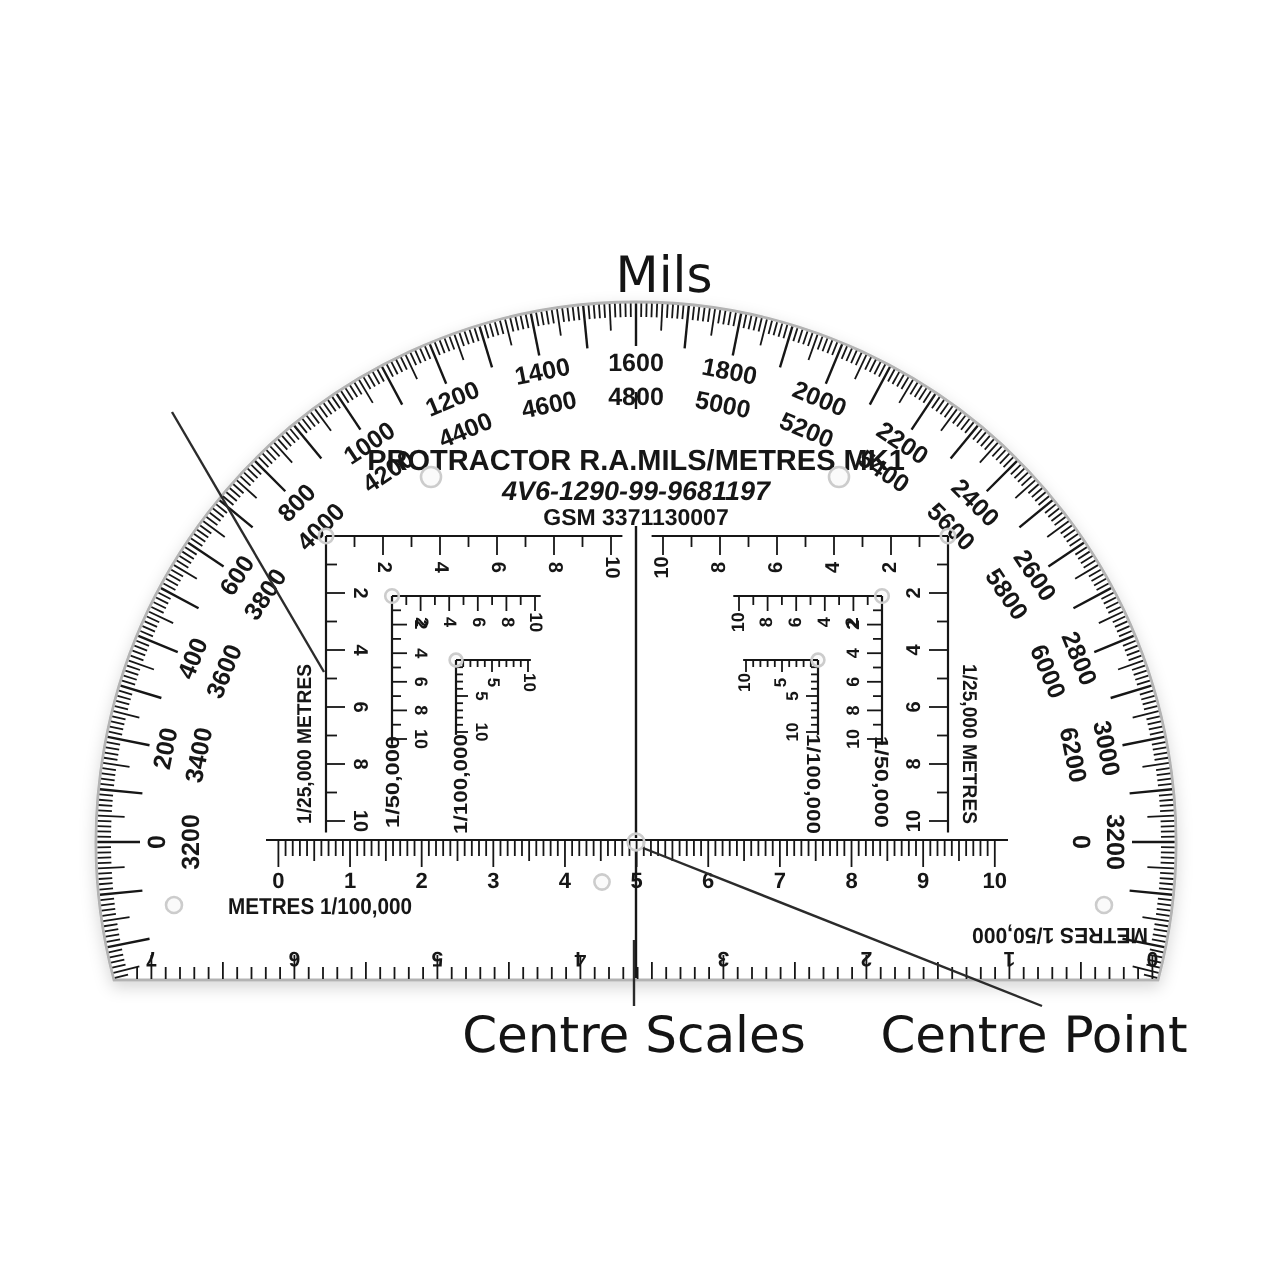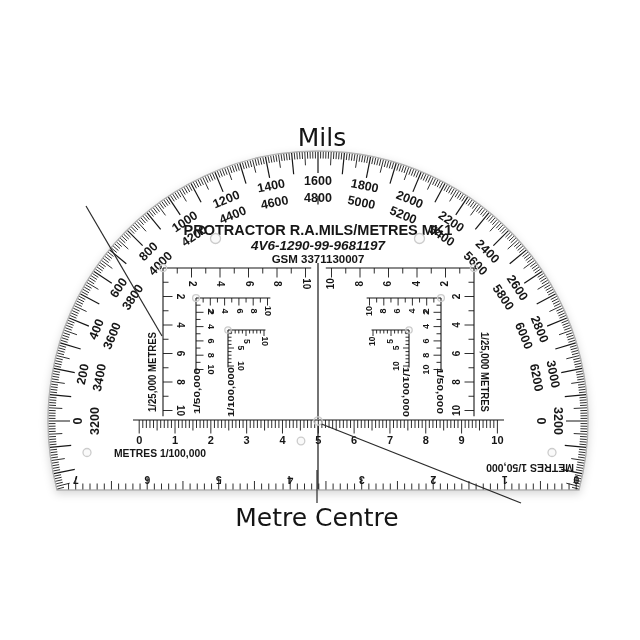--- a/index.html
+++ b/index.html
@@ -849,15 +849,16 @@
         </g>
     </g>
 
     <g id="gPointers">
         <line x1="86" y1="206" x2="162" y2="336" stroke="#2b2b2b" stroke-width="1.2"></line>
         <line x1="317" y1="470" x2="317" y2="503" stroke="#2b2b2b" stroke-width="1.2"></line>
         <line x1="321.5" y1="424" x2="521" y2="503" stroke="#2b2b2b" stroke-width="1.2"></line>
       </g>
   </svg>
 
-  <div class="caption center" style="left:322px;top:123px;">Mils</div>
-  <div class="caption center" style="left:317px;top:503px;">Metre Centre</div>
+  <div class="caption center" style="left:332px;top:123px;">Mils</div>
+  <div class="caption center" style="left:317px;top:503px;">Centre Scales</div>
+  <div class="caption center" style="left:517px;top:503px;">Centre Point</div>
 </div>
 
 </body></html>

